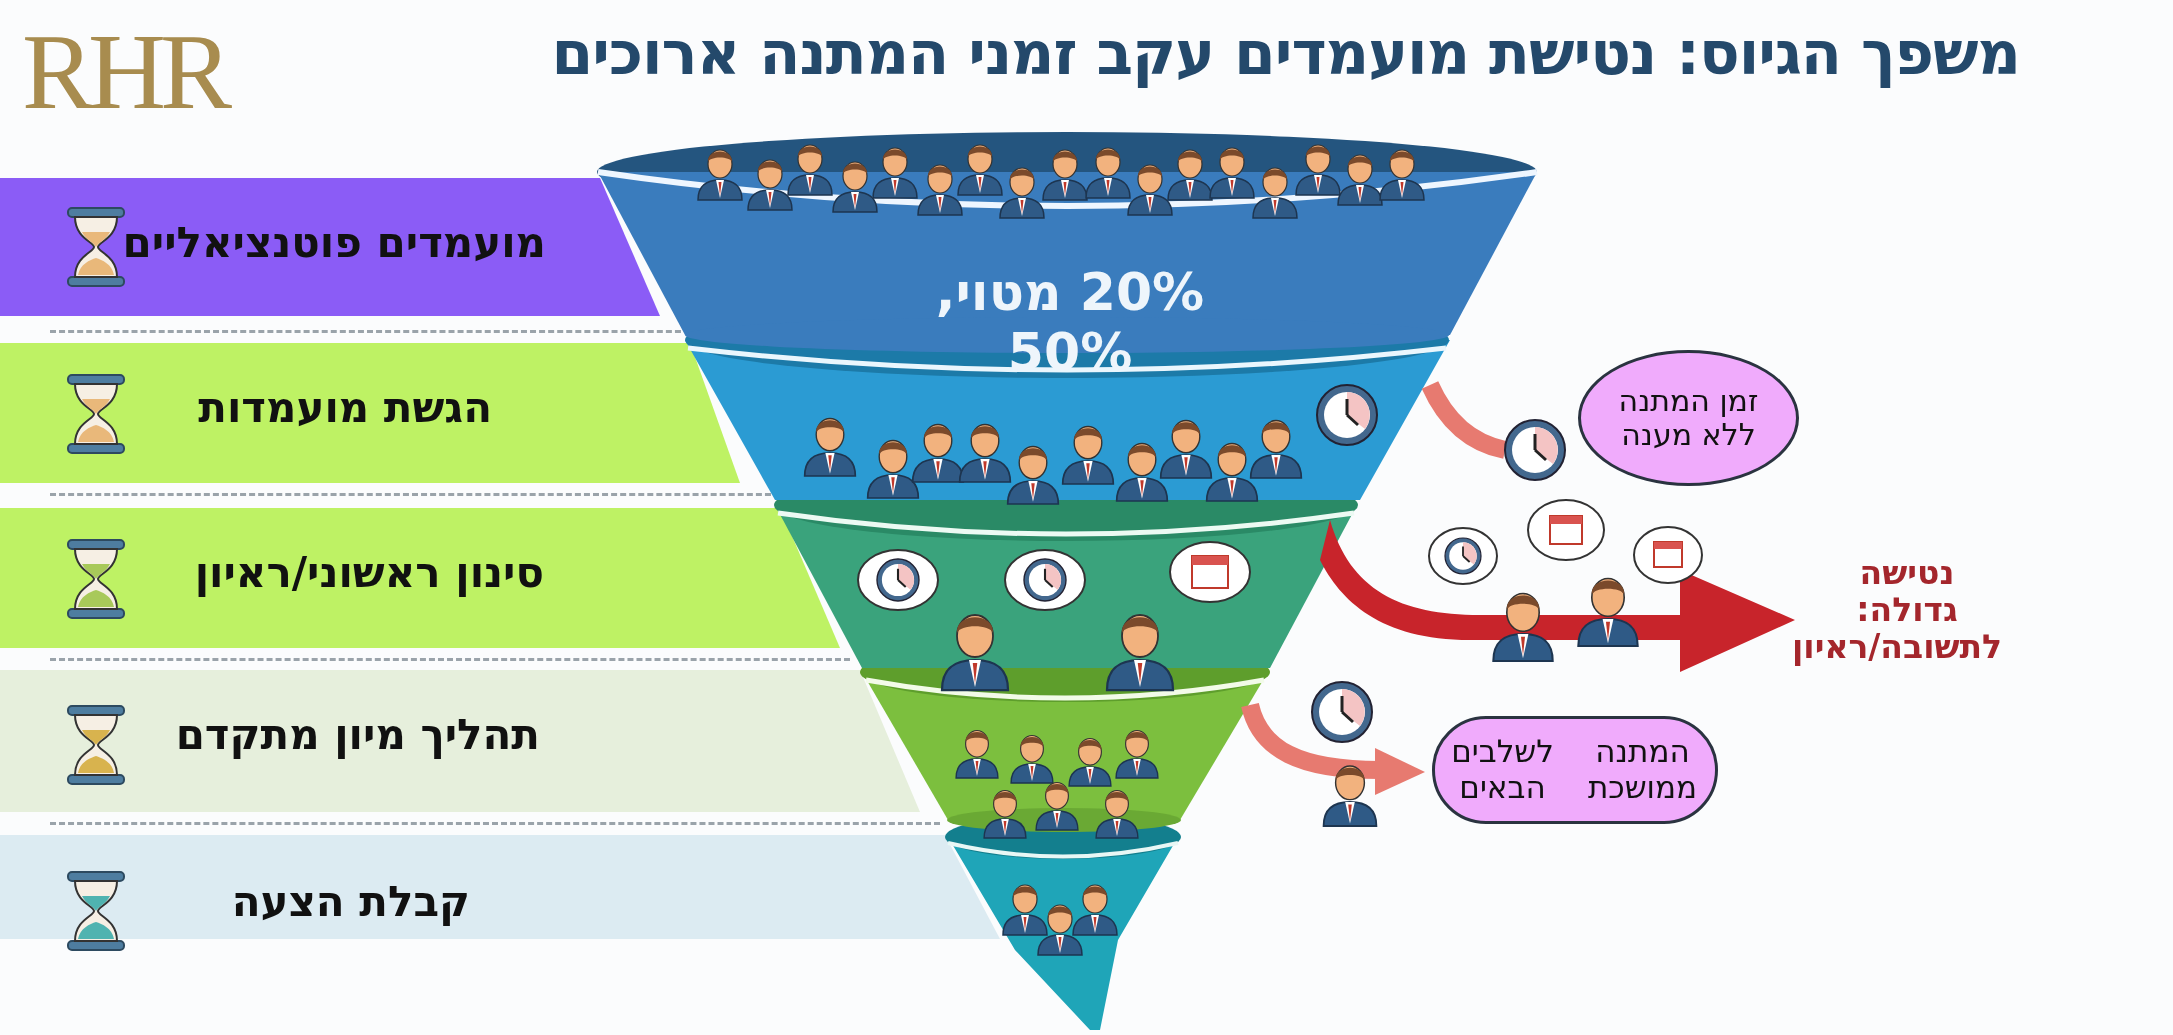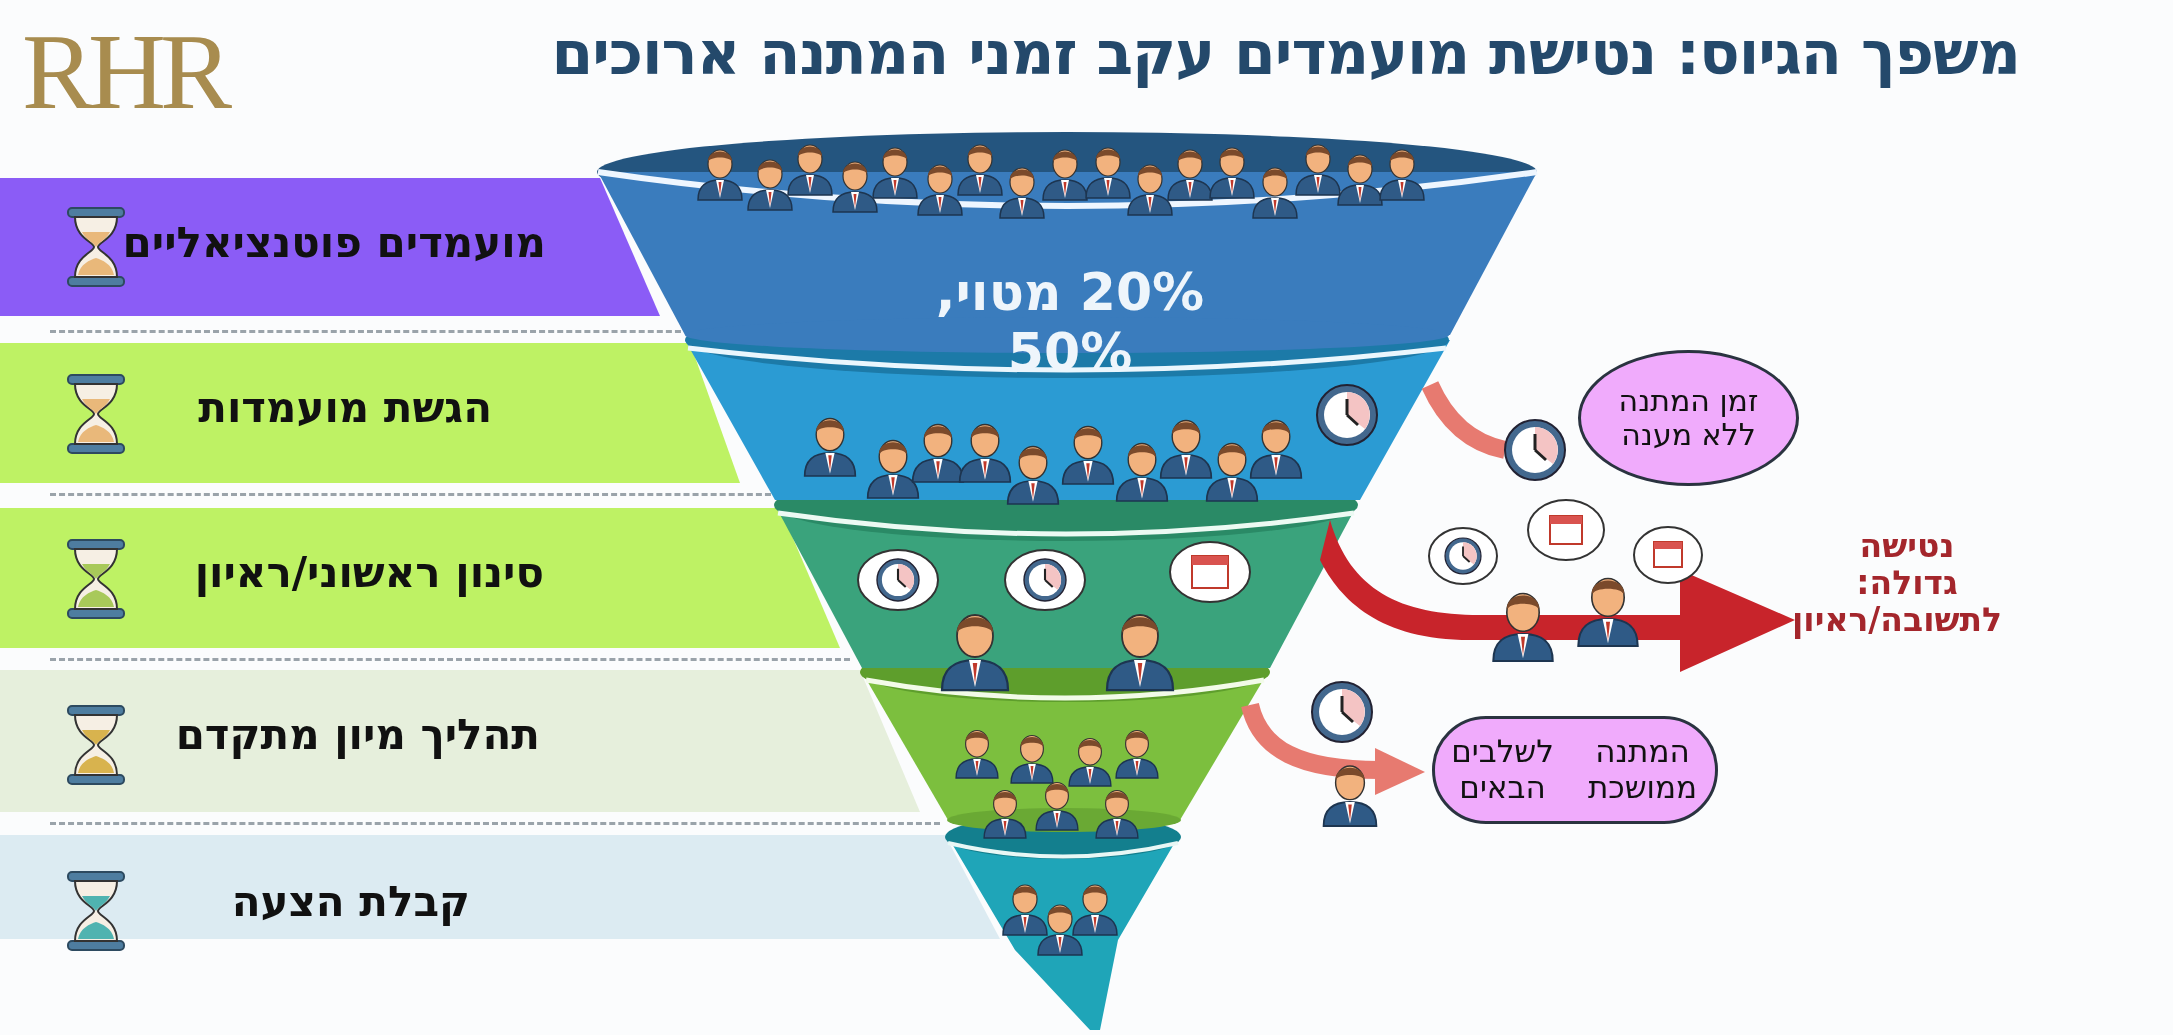--- a/index.html
+++ b/index.html
@@ -223,21 +223,21 @@
   <use href="#person" transform="translate(1350,778) scale(1.2)"></use>
 </svg>
 
 <div class="pct" style="left:870px;top:262px;width:400px;">20% מטוי, 50%</div>
 
 <div class="bubble" style="left:1578px;top:350px;width:215px;height:130px;border-radius:50%;font-size:30px;display:flex;flex-direction:column;justify-content:center;">
   <span>זמן המתנה</span>
   <span>ללא מענה</span>
 </div>
 
-<div class="bigdrop" style="left:1812px;top:528px;width:190px;">
+<div class="bigdrop" style="left:1812px;top:555px;width:190px;">
   <span style="display:block">נטישה גדולה:</span>
   <span style="display:block">לתשובה/ראיון</span>
 </div>
 
 <div class="bubble" style="left:1432px;top:716px;width:280px;height:102px;border-radius:55px;font-size:31px;display:flex;flex-direction:row;justify-content:center;align-items:center;">
   <span>המתנה ממושכת</span>
   <span>לשלבים הבאים</span>
 </div>
 
 </body></html>

